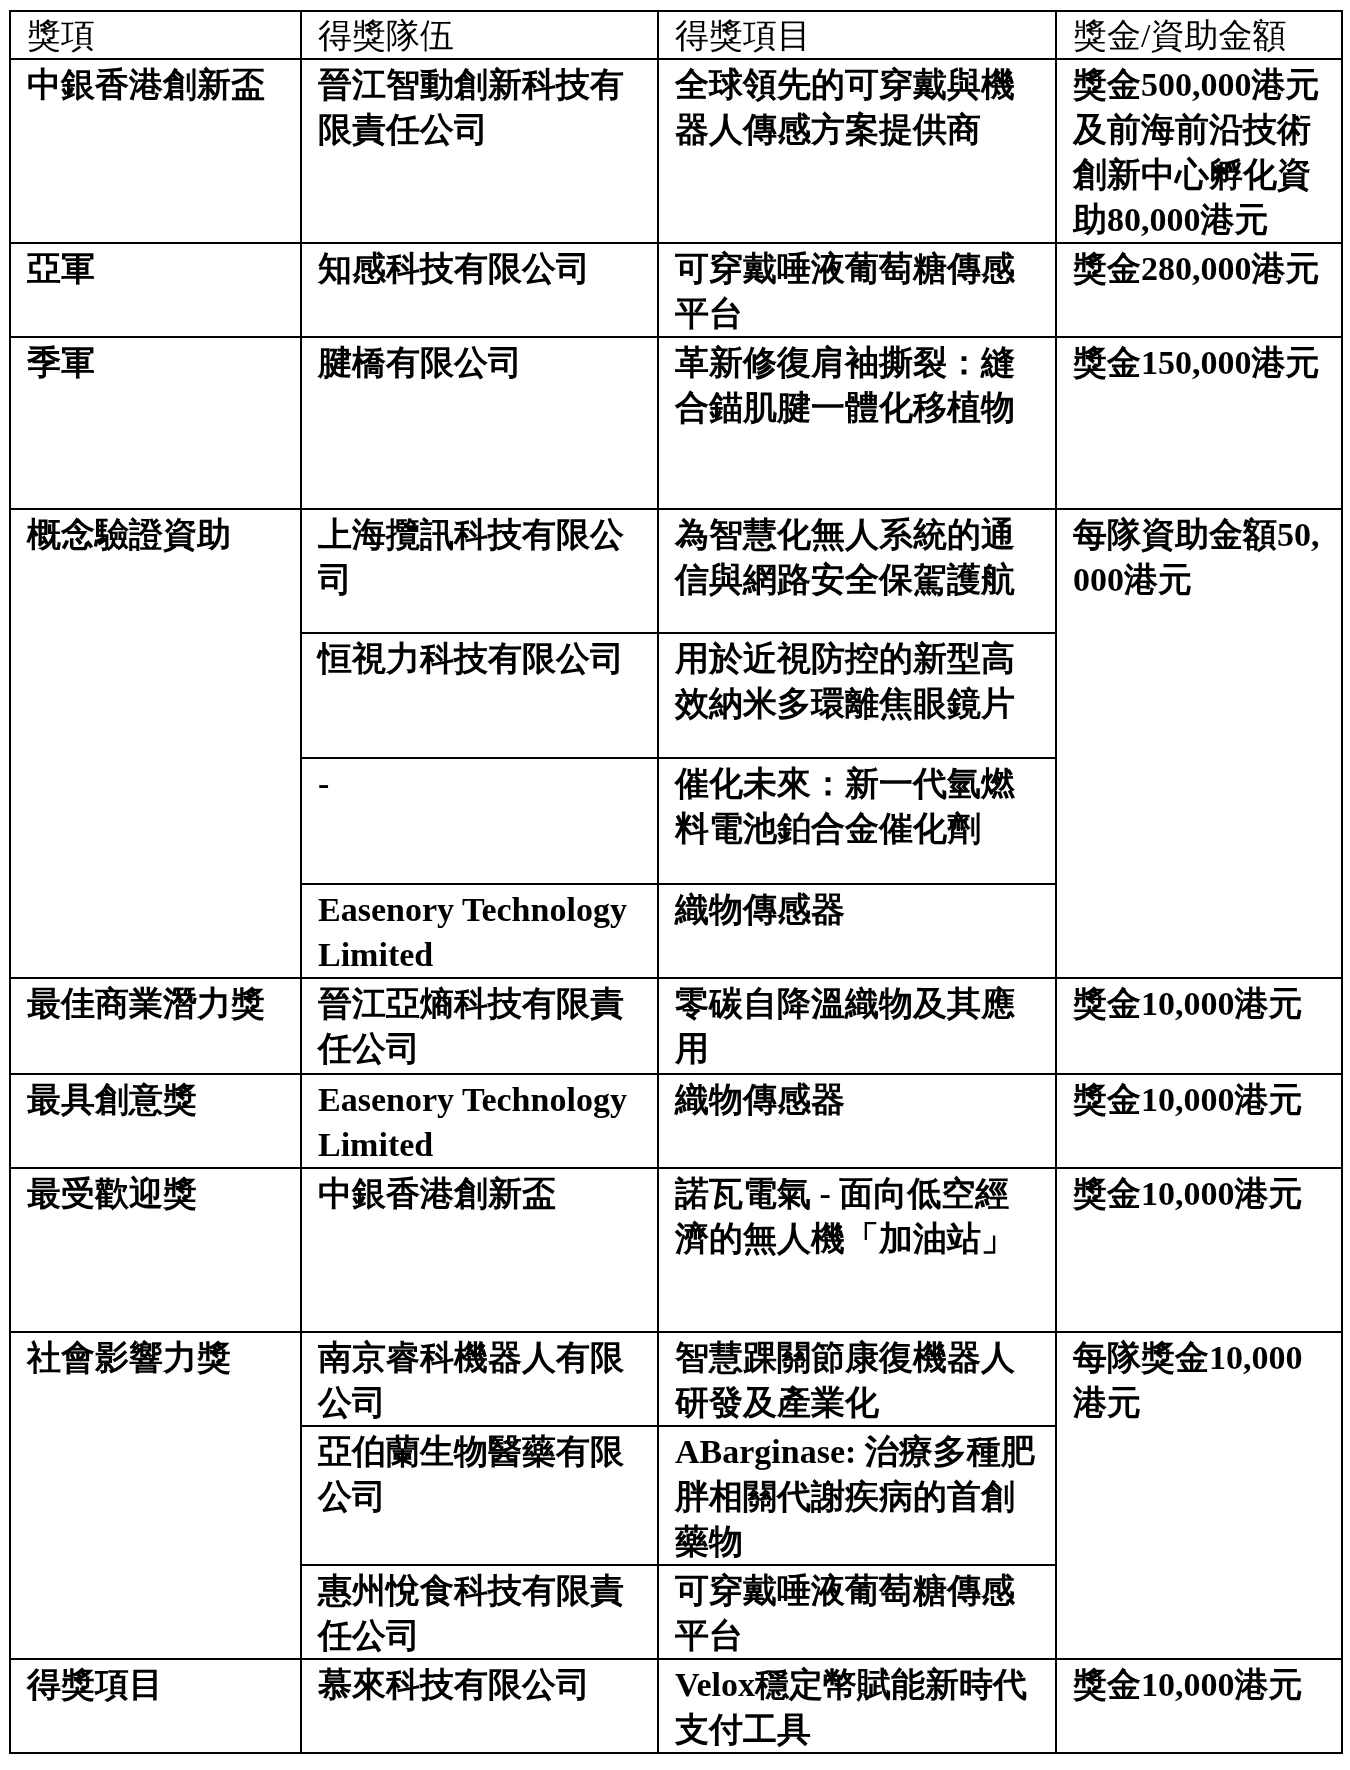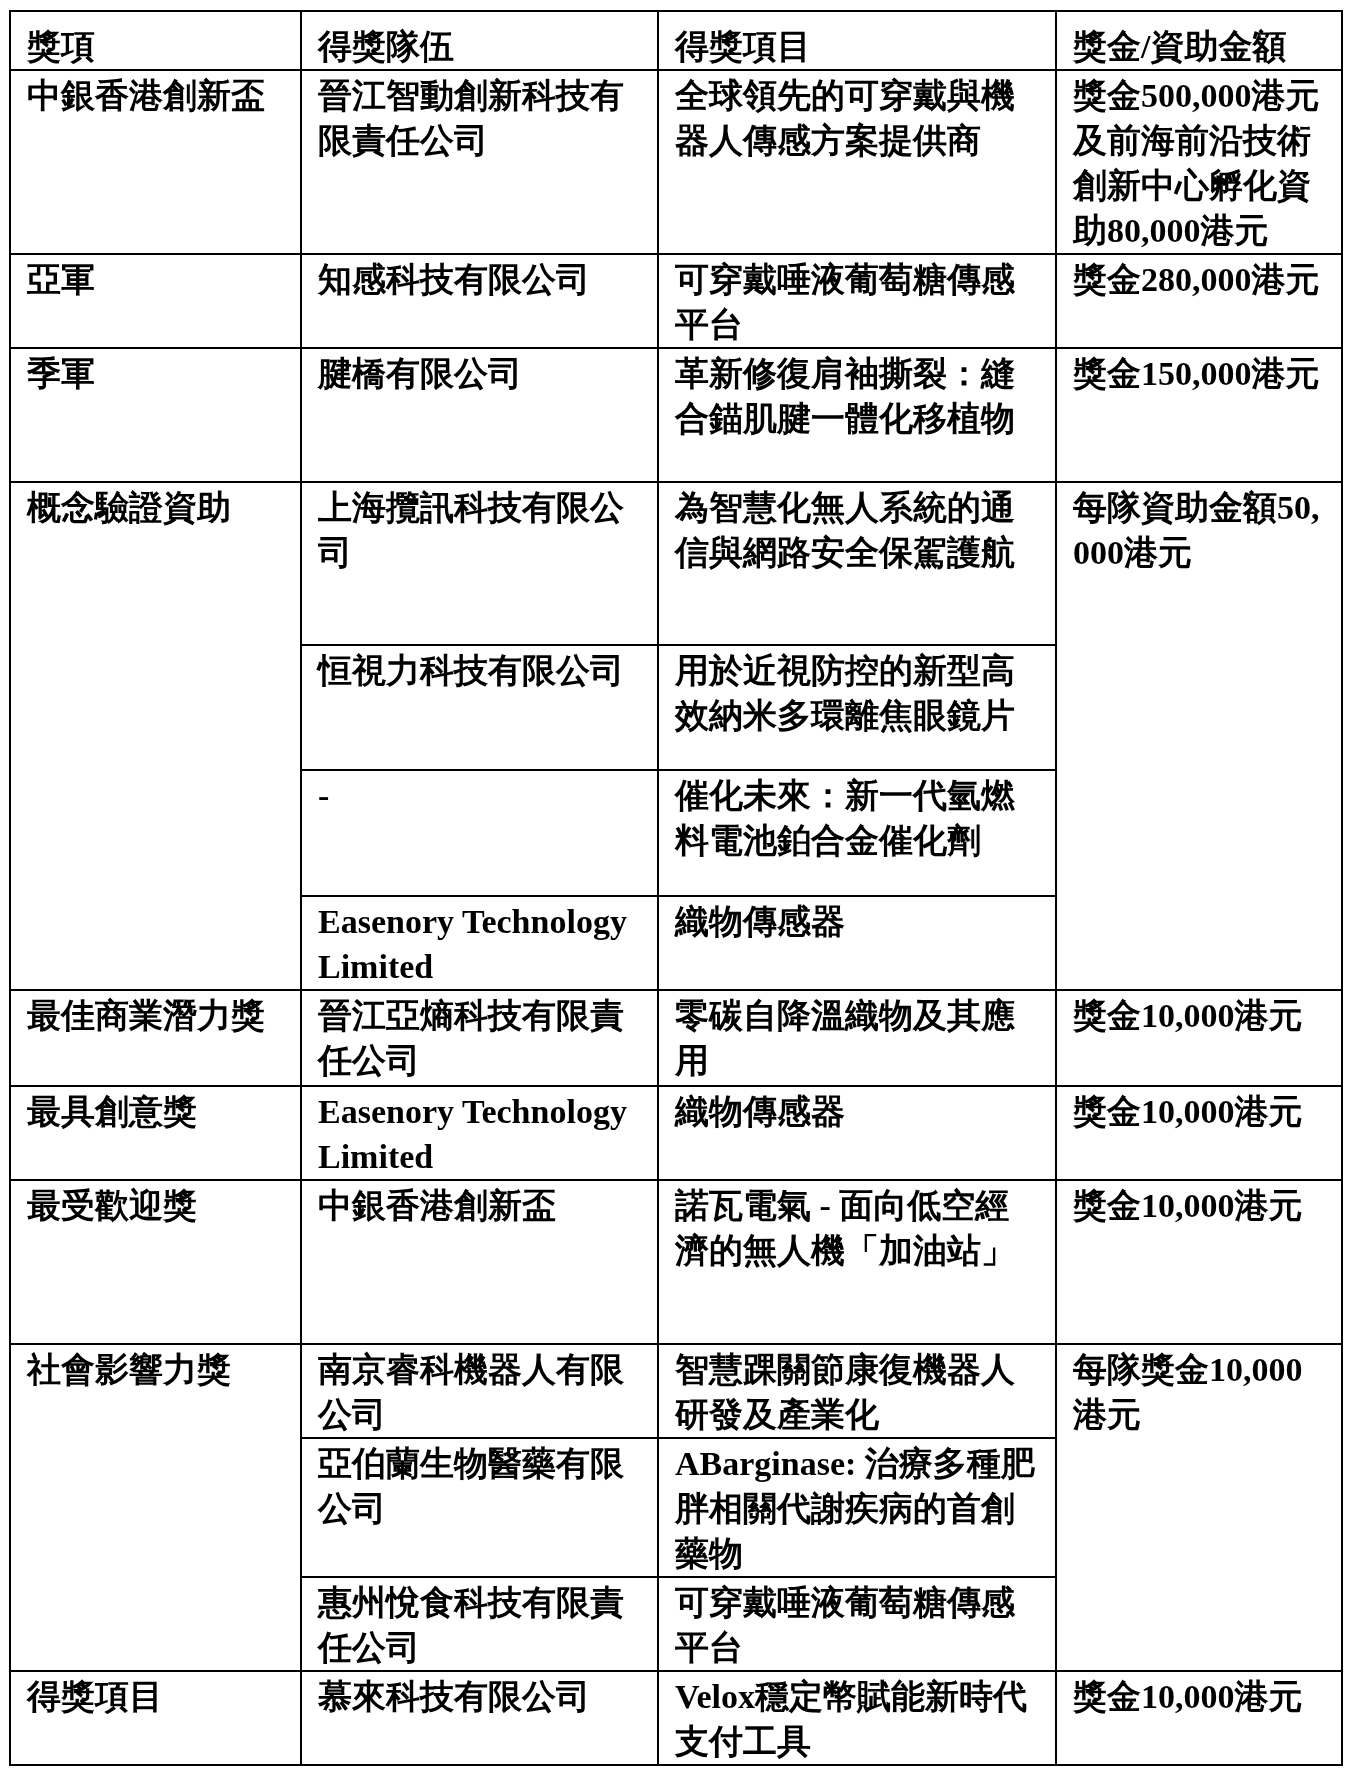--- a/index.html
+++ b/index.html
@@ -11,21 +11,21 @@
     font-size: 34px; line-height: 45px;
   }
   table.awards col.c1 { width: 291px; }
   table.awards col.c2 { width: 357px; }
   table.awards col.c3 { width: 398px; }
   table.awards col.c4 { width: 286px; }
   table.awards th, table.awards td {
     border: 2px solid #000; vertical-align: top; text-align: left;
     padding: 2px 14px 0 16px; font-weight: bold;
   }
-  table.awards th { font-weight: bold; padding-top: 12px; }
+  table.awards th { font-weight: normal; padding-top: 1px; }
   .cell-text { white-space: pre-wrap; word-break: break-all; }
   .en { text-align: justify; text-align-last: left; margin-top: 44px; }
 </style>
 </head>
 <body>
 
 <table class="awards">
   <colgroup>
       <col class="c1">
       <col class="c2">
@@ -49,28 +49,28 @@
       <td><span class="cell-text">獎金500,000港元及前海前沿技術創新中心孵化資助80,000港元</span></td>
     </tr>
 
     <tr style="height:94px">
       <td><span class="cell-text">亞軍</span></td>
       <td><span class="cell-text">知感科技有限公司</span></td>
       <td><span class="cell-text">可穿戴唾液葡萄糖傳感平台</span></td>
       <td><span class="cell-text">獎金280,000港元</span></td>
     </tr>
 
-    <tr style="height:134px">
+    <tr style="height:172px">
       <td><span class="cell-text">季軍</span></td>
       <td><span class="cell-text">腱橋有限公司</span></td>
       <td><span class="cell-text">革新修復肩袖撕裂：縫合錨肌腱一體化移植物</span></td>
       <td><span class="cell-text">獎金150,000港元</span></td>
     </tr>
 
-    <tr style="height:163px">
+    <tr style="height:124px">
       <td rowspan="4"><span class="cell-text">概念驗證資助</span></td>
       <td><span class="cell-text">上海攬訊科技有限公司</span></td>
       <td><span class="cell-text">為智慧化無人系統的通信與網路安全保駕護航</span></td>
       <td rowspan="4"><span class="cell-text">每隊資助金額50,000港元</span></td>
     </tr>
     <tr style="height:125px">
       <td><span class="cell-text">恒視力科技有限公司</span></td>
       <td><span class="cell-text">用於近視防控的新型高效納米多環離焦眼鏡片</span></td>
     </tr>
     <tr style="height:126px">

